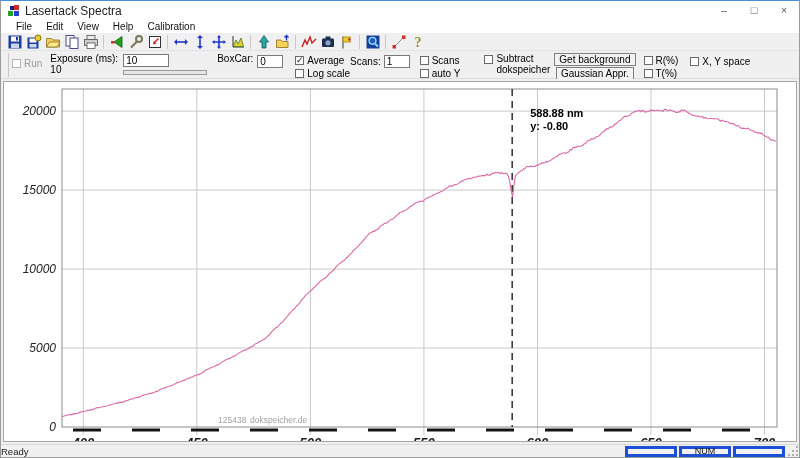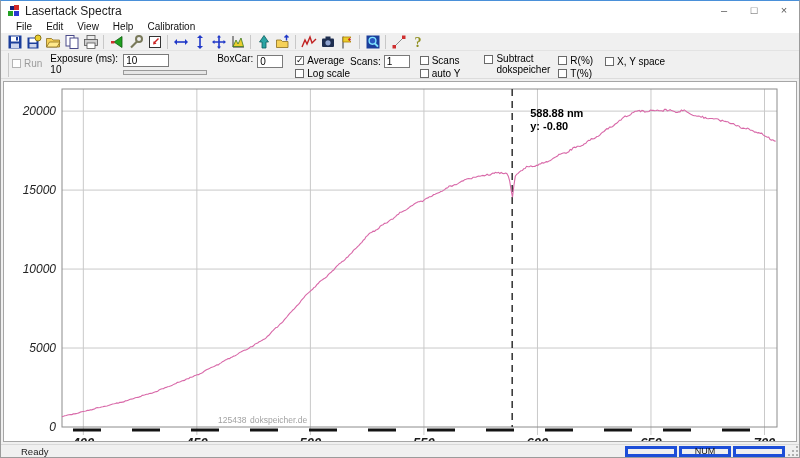--- a/index.html
+++ b/index.html
@@ -39,21 +39,21 @@
   .tc-input.small { width:26px; }
   .tc-btn { height:13px; border:1px solid #808080; background:#f2f2f2; font-size:10px; font-family:"Liberation Sans",sans-serif; padding:0 4px; line-height:11px; }
   .two-line { line-height:10px; }
   .progress-strip { width:84px; height:5px; border:1px solid #9a9a9a; background:#e6e6e6; margin-top:2px; }
   
   .main { flex:1 1 auto; background:#f0f0f0; padding:2px; min-height:0; }
   .chart-panel { width:100%; height:100%; background:#fff; border:1px solid #a6a6a6; position:relative; }
   .chart-panel svg { position:absolute; left:0; top:0; }
   
   .statusbar { height:13px; background:#f0f0f0; border-top:1px solid #d9d9d9; display:flex; align-items:center; font-size:9.5px; color:#222; flex:0 0 auto; }
-  .status-left { padding-left:20px; flex:1 1 auto; }
+  .status-left { padding-left:0; flex:1 1 auto; }
   .status-panel { width:52px; height:11px; border:3px solid #1d4ed8; margin-right:2px; display:flex; align-items:center; justify-content:center; font-size:9px; color:#111; }
   .grip { width:12px; height:12px; position:relative; }
   .grip i { position:absolute; width:2px; height:2px; background:#b0b0b0; }
 </style>
 </head>
 <body>
 
 <div id="window">
 
   <div class="titlebar">
@@ -257,20 +257,24 @@
         <span class="box"></span>
         <span class="lbl">auto Y</span>
       </span>
     </span>
     <span class="cb" style="margin-left:24px; margin-top:1px; align-items:flex-start">
       <span class="box" style="margin-top:1px"></span>
       <span class="lbl stack two-line">
         <span>Subtract</span>
         <span>dokspeicher</span>
       </span>
+    </span>
+    <span class="stack" style="margin-left:4px; align-items:center">
+      <button class="tc-btn">Get background</button>
+      <button class="tc-btn">Gaussian Appr.</button>
     </span>
     <span class="stack" style="margin-left:8px; margin-top:1px">
       <span class="cb">
         <span class="box"></span>
         <span class="lbl">R(%)</span>
       </span>
       <span class="cb">
         <span class="box"></span>
         <span class="lbl">T(%)</span>
       </span>

